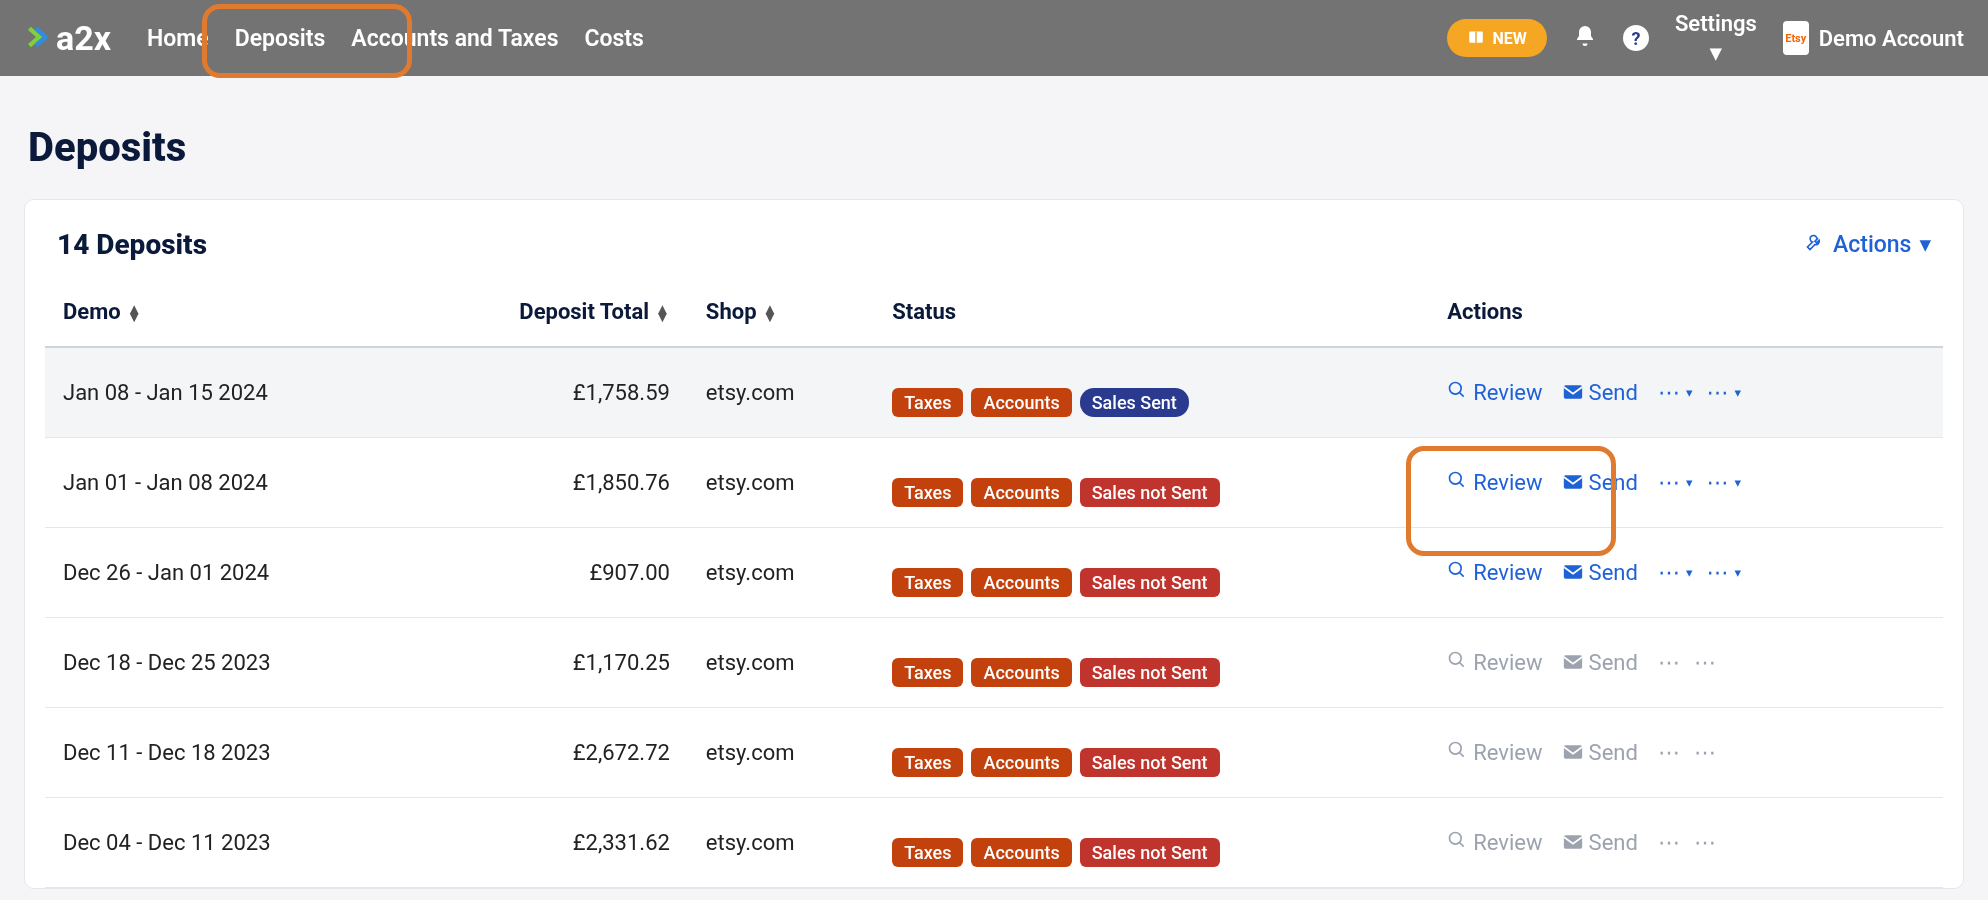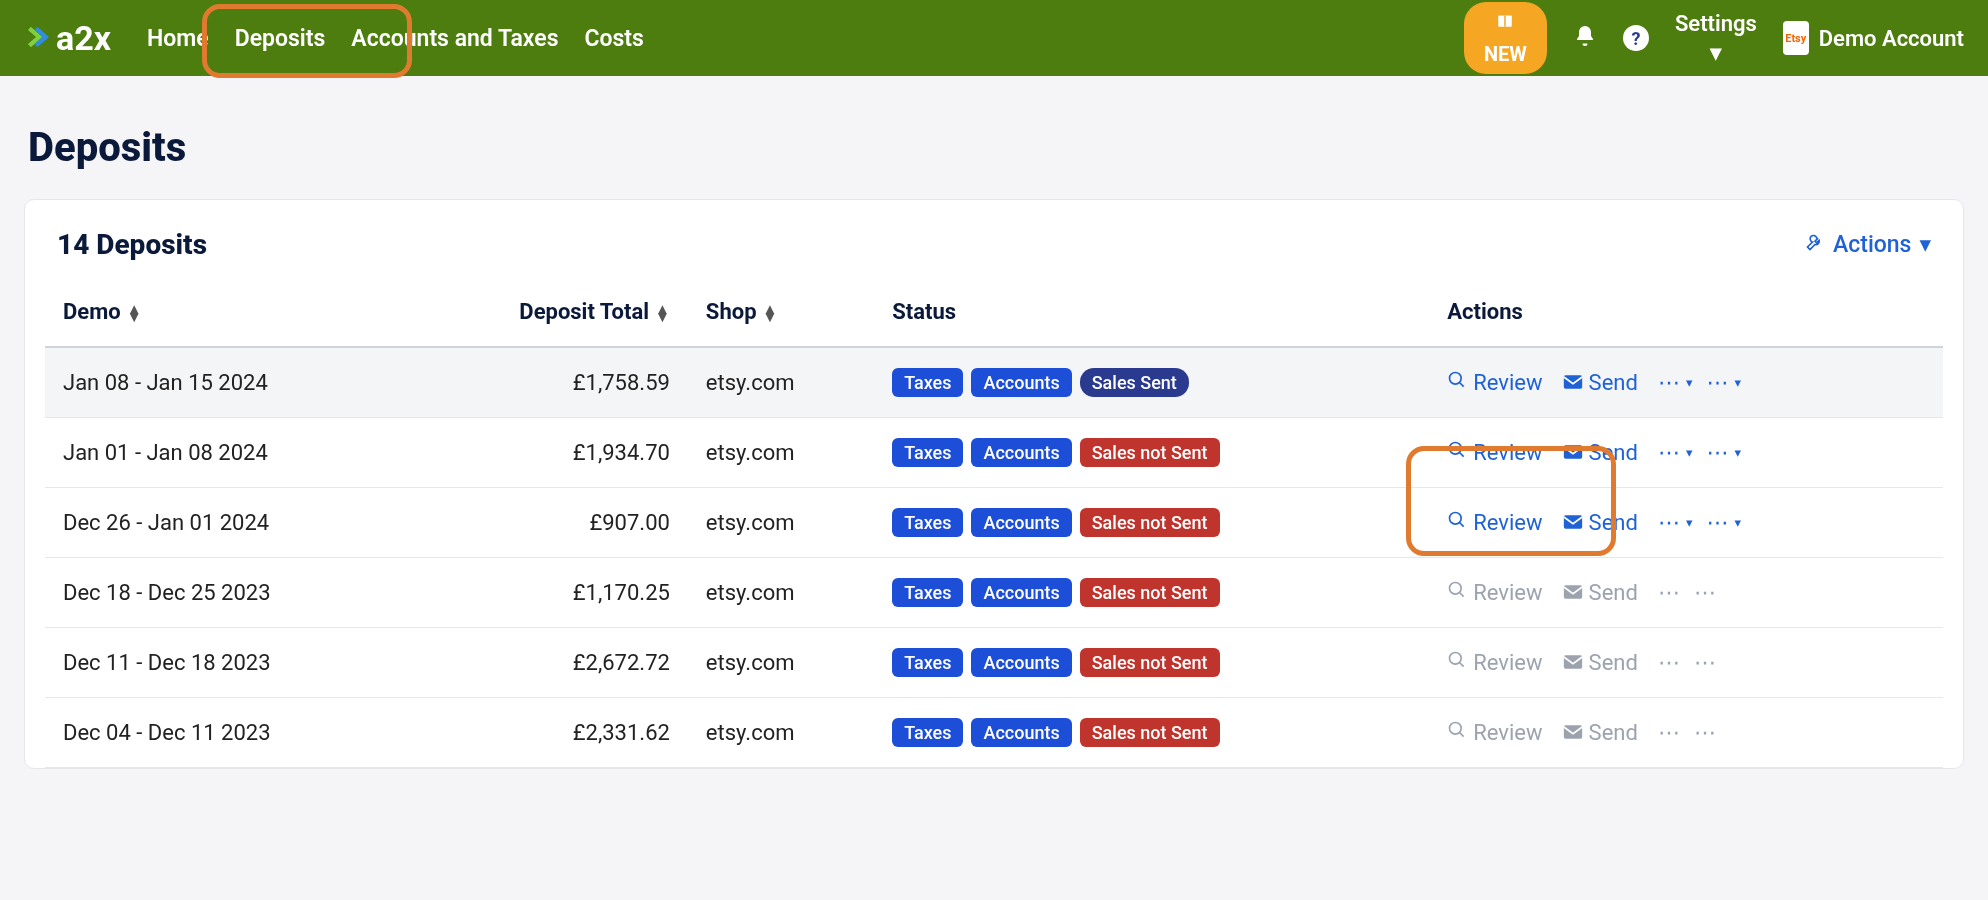--- a/index.html
+++ b/index.html
@@ -1,25 +1,25 @@
 <!DOCTYPE html>
 <html><head>
 <meta charset="utf-8">
 <style>
   * { box-sizing: border-box; margin: 0; padding: 0; }
   body { font-family: -apple-system, BlinkMacSystemFont, "Segoe UI", Roboto, Arial, sans-serif; background: #f5f5f7; width: 1988px; }
   
   
-  .navbar { background: #4d7c0f; height: 76px; display: flex; align-items: center; padding: 0 24px; color: #fff; }
+  .navbar { background: #737373; height: 76px; display: flex; align-items: center; padding: 0 24px; color: #fff; }
   .logo { display: flex; align-items: center; font-size: 34px; font-weight: 700; margin-right: 36px; }
   .logo-chev { margin-right: 6px; }
   .navlinks { display: flex; gap: 26px; font-size: 23px; font-weight: 600; }
   .navlinks a { color: #fff; text-decoration: none; cursor: pointer; }
   .nav-right { margin-left: auto; display: flex; align-items: center; gap: 26px; }
-  .new-btn { background: #f5a623; color: #fff; font-weight: 700; font-size: 20px; padding: 8px 20px; border-radius: 22px; display: flex; align-items: center; gap: 8px; cursor: pointer; flex-direction: column; }
+  .new-btn { background: #f5a623; color: #fff; font-weight: 700; font-size: 16px; padding: 8px 20px; border-radius: 22px; display: flex; align-items: center; gap: 8px; cursor: pointer; }
   .icon-circle { font-size: 22px; cursor: pointer; }
   .q-circle { width: 26px; height: 26px; border-radius: 50%; background: #fff; color: #2a3a8e; display: flex; align-items: center; justify-content: center; font-size: 18px; font-weight: 700; cursor: pointer; }
   .settings-link { color: #fff; font-size: 22px; font-weight: 600; cursor: pointer; display: flex; align-items: center; gap: 4px; flex-direction: column; }
   .etsy-badge { width: 26px; height: 34px; background: #fff; border-radius: 4px; font-size: 11px; color: #f56400; font-weight: 700; display: flex; align-items: center; justify-content: center; }
   .account-name { font-size: 22px; font-weight: 600; color: #fff; }
   .account-wrap { display:flex; align-items:center; gap:10px; cursor:pointer; }
 
   
   .hl { position: absolute; border: 5px solid #e07a2e; border-radius: 18px; pointer-events: none; }
   .hl1 { top: 4px; left: 202px; width: 210px; height: 74px; }
@@ -36,21 +36,21 @@
 
   table { width: calc(100% - 40px); margin: 0 20px; border-collapse: collapse; }
   thead th { text-align: left; font-size: 22px; font-weight: 700; color: #0b1a3a; padding: 18px 18px 22px; border-bottom: 2px solid #cfd3db; }
   thead th.right { text-align: right; }
   tbody td { font-size: 22px; color: #222; padding: 20px 18px; border-bottom: 1px solid #e5e7eb; vertical-align: middle; }
   tbody tr:first-child td { background: #f4f5f7; }
   tbody td.right { text-align: right; }
   .sort { font-size: 15px; margin-left: 6px; color: #555; display:inline-flex; flex-direction:column; line-height:8px; vertical-align:middle; }
 
   .badge { display: inline-block; color: #fff; font-size: 18px; font-weight: 500; padding: 4px 12px; border-radius: 6px; margin-right: 8px; }
-  .badge.taxes, .badge.accounts { background: #1d4ed8; }
+  .badge.taxes, .badge.accounts { background: #c2410c; margin-top: 20px; }
   .badge.sent { background: #2a3a8e; border-radius: 14px; }
   .badge.notsent { background: #c0342e; }
 
   .action-link { display: inline-flex; align-items: center; gap: 6px; font-size: 22px; margin-right: 20px; cursor: pointer; }
   .enabled { color: #1f62d6; }
   .disabled { color: #9ca3af; }
   .ellipsis-drop { display:inline-flex; align-items:center; gap:4px; margin-right:14px; cursor:pointer; font-size:22px; }
   .ellipsis-drop .caret { font-size:13px; margin-left:2px; }
 
   .th-click { cursor:pointer; }
@@ -137,21 +137,21 @@
           <td><span class="action-link enabled"><span><svg width="20" height="20" viewBox="0 0 24 24" fill="none" stroke="#1f62d6" stroke-width="2">
                   <circle cx="10" cy="10" r="7"></circle>
                   <line x1="20" y1="20" x2="15" y2="15"></line>
                 </svg></span>Review</span><span class="action-link enabled"><span><svg width="20" height="16" viewBox="0 0 24 18" fill="#1f62d6">
                   <rect x="1" y="1" width="22" height="16" rx="2" fill="#1f62d6"></rect>
                   <path d="M1 3 L12 11 L23 3" fill="none" stroke="#fff" stroke-width="2"></path>
                 </svg></span>Send</span><span class="ellipsis-drop enabled">⋯<span class="caret">▾</span></span><span class="ellipsis-drop enabled">⋯<span class="caret">▾</span></span></td>
         </tr>
         <tr>
           <td>Jan 01 - Jan 08 2024</td>
-          <td class="right">£1,934.70</td>
+          <td class="right">£1,850.76</td>
           <td>etsy.com</td>
           <td><span class="badge taxes">Taxes</span><span class="badge accounts">Accounts</span><span class="badge notsent">Sales not Sent</span></td>
           <td><span class="action-link enabled"><span><svg width="20" height="20" viewBox="0 0 24 24" fill="none" stroke="#1f62d6" stroke-width="2">
                   <circle cx="10" cy="10" r="7"></circle>
                   <line x1="20" y1="20" x2="15" y2="15"></line>
                 </svg></span>Review</span><span class="action-link enabled"><span><svg width="20" height="16" viewBox="0 0 24 18" fill="#1f62d6">
                   <rect x="1" y="1" width="22" height="16" rx="2" fill="#1f62d6"></rect>
                   <path d="M1 3 L12 11 L23 3" fill="none" stroke="#fff" stroke-width="2"></path>
                 </svg></span>Send</span><span class="ellipsis-drop enabled">⋯<span class="caret">▾</span></span><span class="ellipsis-drop enabled">⋯<span class="caret">▾</span></span></td>
         </tr>

